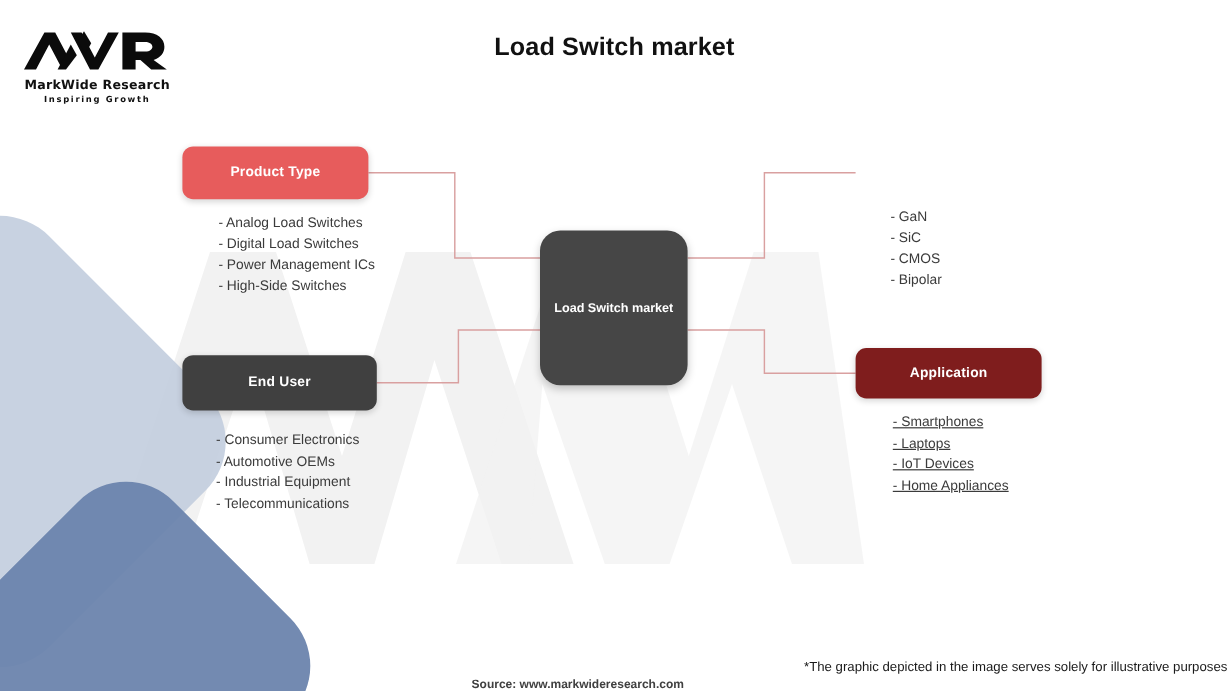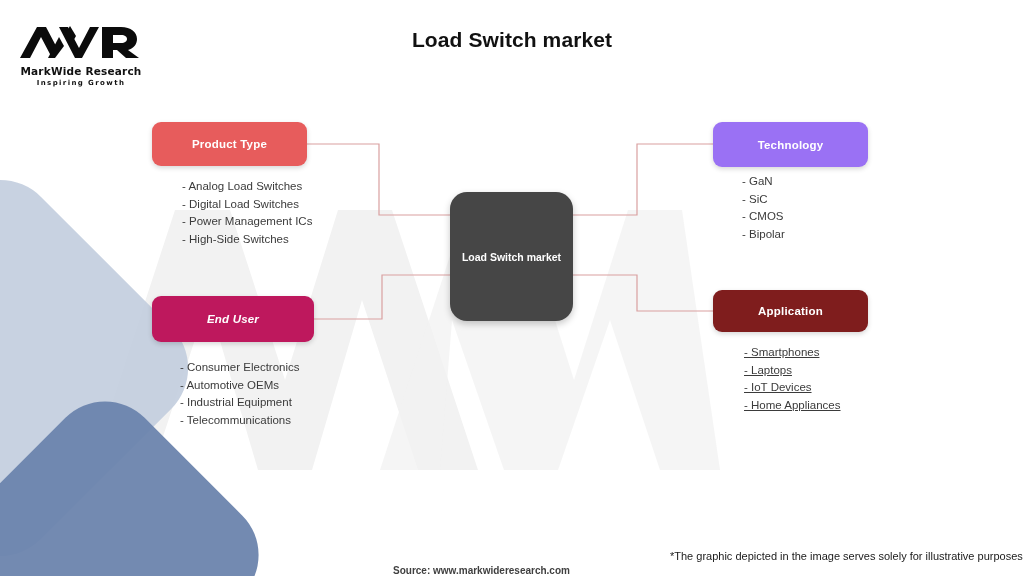--- a/index.html
+++ b/index.html
@@ -122,21 +122,21 @@
     justify-content: center;
     color: #ffffff;
     font-size: 11.5px;
     font-weight: bold;
     letter-spacing: 0.2px;
     box-shadow: 0 2px 5px rgba(0,0,0,0.16);
     z-index: 3;
   }
 
   .node-product   { left: 152px; top: 122px; width: 155px; height: 44px; background: #e75c5c; }
-  .node-enduser   { left: 152px; top: 296px; width: 162px; height: 46px; background: #be185d; font-style: italic; }
+  .node-enduser   { left: 152px; top: 296px; width: 162px; height: 46px; background: #404040; }
   .node-technology{ left: 713px; top: 122px; width: 155px; height: 45px; background: #9a71f4; }
   .node-application{ left: 713px; top: 290px; width: 155px; height: 42px; background: #7f1d1d; }
 
   .node-center {
     position: absolute;
     left: 450px;
     top: 192px;
     width: 123px;
     height: 129px;
     background: #464646;
@@ -245,23 +245,20 @@
   <div class="node node-enduser">
     <span>End User</span>
   </div>
   <div class="bullets bullets-enduser">
     <div>- Consumer Electronics</div>
     <div>- Automotive OEMs</div>
     <div>- Industrial Equipment</div>
     <div>- Telecommunications</div>
   </div>
 
-  <div class="node node-technology">
-    <span>Technology</span>
-  </div>
   <div class="bullets bullets-technology">
     <div>- GaN</div>
     <div>- SiC</div>
     <div>- CMOS</div>
     <div>- Bipolar</div>
   </div>
 
   <div class="node node-application">
     <span>Application</span>
   </div>

